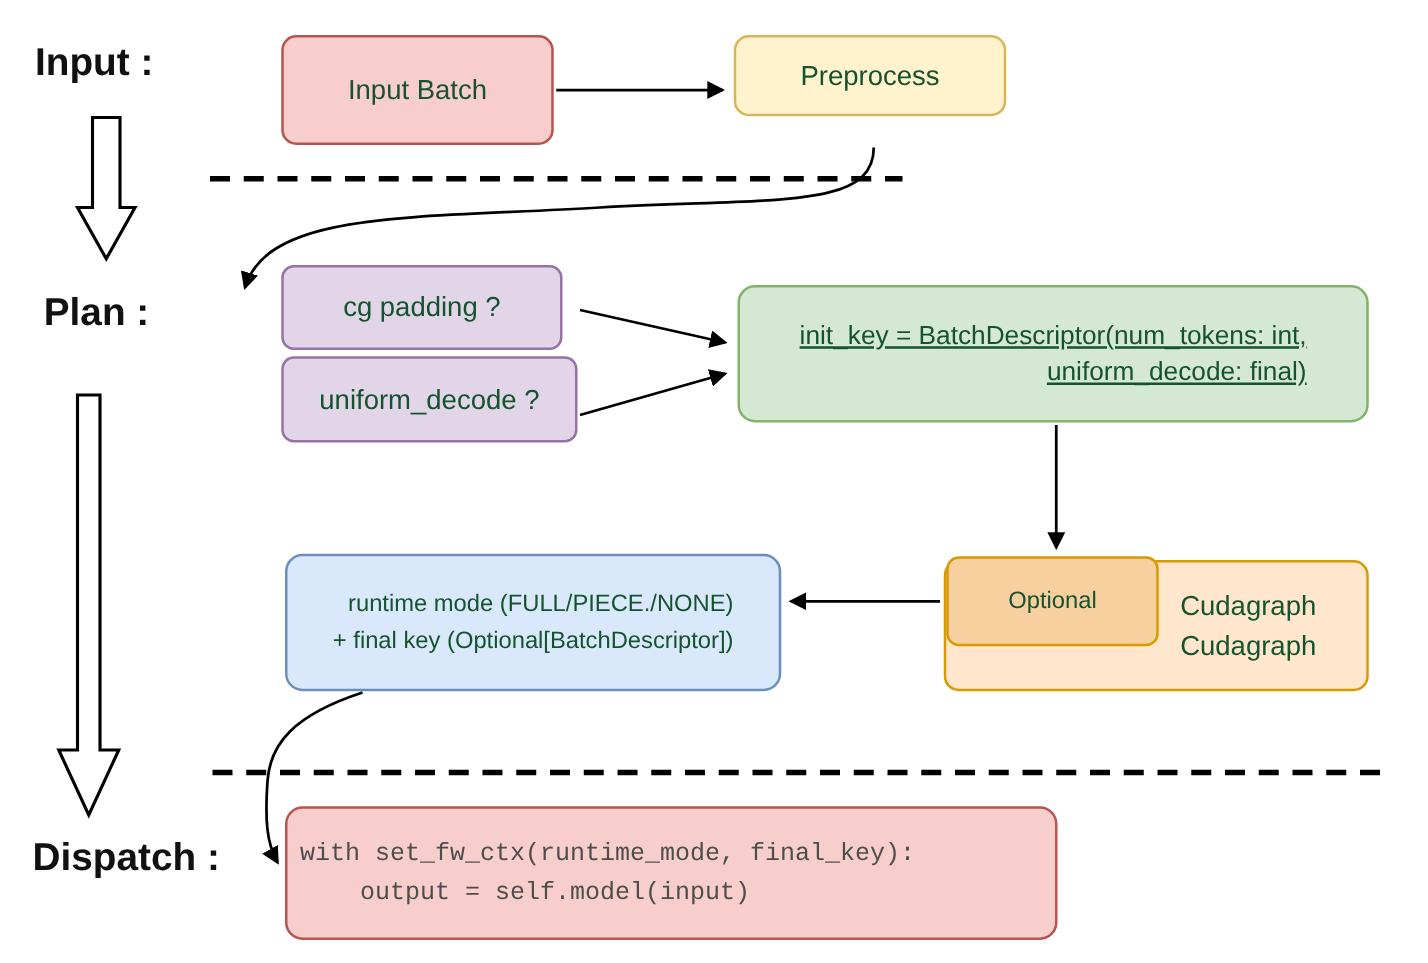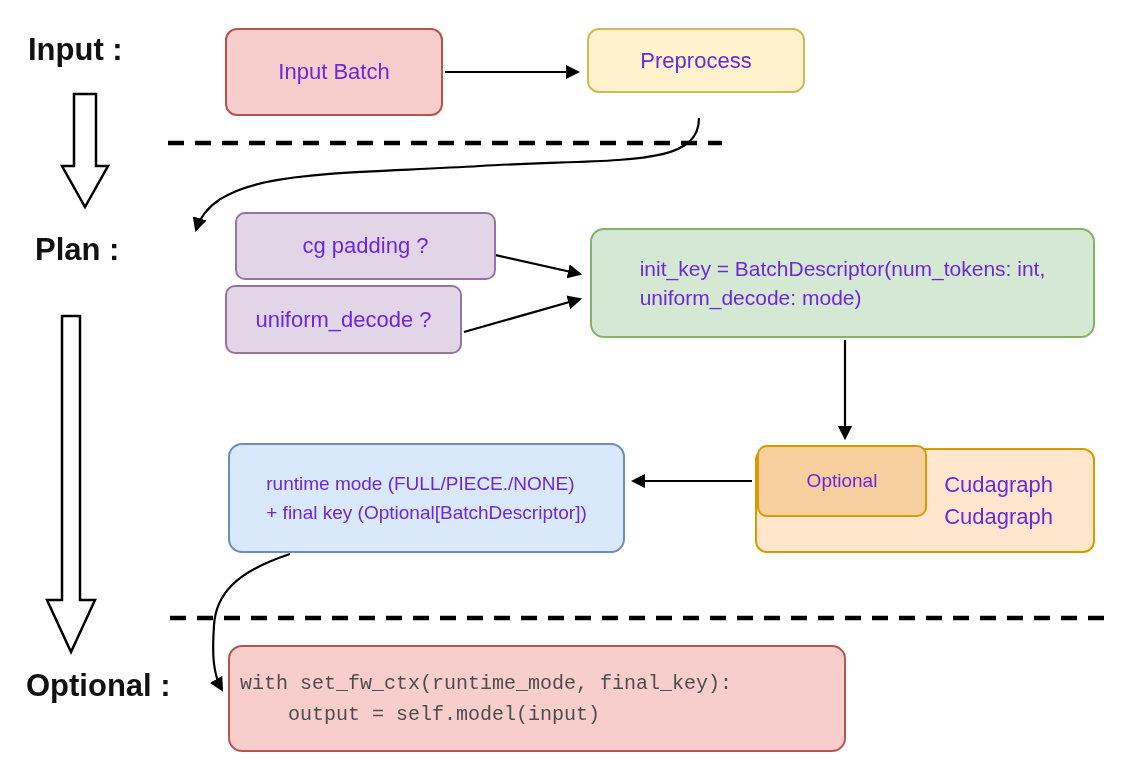--- a/index.html
+++ b/index.html
@@ -27,51 +27,50 @@
     font-size: 31px;
     font-weight: bold;
     color: #111111;
     white-space: nowrap;
   }
   .node {
     position: absolute;
     display: flex;
     align-items: center;
     justify-content: center;
-    text-align: left;
+    text-align: right;
     box-sizing: border-box;
-    color: #6d28d9;
+    color: #14532d;
   }
   .node .lines span { display: block; }
 
   .box-input-batch {
     left: 225px; top: 28px; width: 218px; height: 88px;
     background: #f8cecc; border: 2px solid #b85450; border-radius: 12px;
     font-size: 22px;
   }
   .box-preprocess {
     left: 587px; top: 28px; width: 218px; height: 65px;
     background: #fff2cc; border: 2px solid #d6b656; border-radius: 12px;
     font-size: 22px;
   }
   .box-cg-padding {
-    left: 225px; top: 212px; width: 261px; height: 68px;
+    left: 225px; top: 212px; width: 225px; height: 68px;
     background: #e1d5e7; border: 2px solid #9673a6; border-radius: 10px;
     font-size: 22px;
-    margin-left: 10px;
   }
   .box-uniform-decode {
     left: 225px; top: 285px; width: 237px; height: 69px;
     background: #e1d5e7; border: 2px solid #9673a6; border-radius: 10px;
     font-size: 22px;
   }
   .box-init-key {
     left: 590px; top: 228px; width: 505px; height: 110px;
     background: #d5e8d4; border: 2px solid #82b366; border-radius: 14px;
-    font-size: 21px; line-height: 1.4;
+    font-size: 21px; line-height: 1.4; text-decoration: underline;
   }
   .box-cudagraph {
     left: 755px; top: 448px; width: 340px; height: 105px;
     background: #ffe6cc; border: 2px solid #d79b00; border-radius: 12px;
     justify-content: flex-end;
     font-size: 22px; line-height: 1.45;
     padding-right: 40px;
   }
   .box-dispatch {
     left: 757px; top: 445px; width: 170px; height: 72px;
@@ -115,42 +114,42 @@
     <path d="M 699 118 C 699 168, 620 158, 480 166 C 330 175, 215 168, 196 230" stroke="#000" stroke-width="2.2" fill="none" marker-end="url(#arrowhead)"></path>
     <path d="M 464 248 L 580 274" stroke="#000" stroke-width="2.2" fill="none" marker-end="url(#arrowhead)"></path>
     <path d="M 464 332 L 580 299" stroke="#000" stroke-width="2.2" fill="none" marker-end="url(#arrowhead)"></path>
     <path d="M 845 340 L 845 438" stroke="#000" stroke-width="2.2" fill="none" marker-end="url(#arrowhead)"></path>
     <path d="M 752 481 L 633 481" stroke="#000" stroke-width="2.2" fill="none" marker-end="url(#arrowhead)"></path>
     <path d="M 290 554 C 235 572, 216 595, 214 625 C 212 655, 213 674, 222 690" stroke="#000" stroke-width="2.2" fill="none" marker-end="url(#arrowhead)"></path>
   </svg>
 
   <div class="stage-label" style="left:28px; top:32px;">Input :</div>
   <div class="stage-label" style="left:35px; top:232px;">Plan :</div>
-  <div class="stage-label" style="left:26px; top:668px;">Optional :</div>
+  <div class="stage-label" style="left:26px; top:668px;">Dispatch :</div>
 
   <div class="node box-input-batch">
     <span>Input Batch</span>
   </div>
 
   <div class="node box-preprocess">
     <span>Preprocess</span>
   </div>
 
   <div class="node box-cg-padding">
     <span>cg padding ?</span>
   </div>
 
   <div class="node box-uniform-decode">
     <span>uniform_decode ?</span>
   </div>
 
   <div class="node box-init-key">
     <div class="lines">
       <span>init_key = BatchDescriptor(num_tokens: int,</span>
-      <span>uniform_decode: mode)</span>
+      <span>uniform_decode: final)</span>
     </div>
   </div>
 
   <div class="node box-cudagraph">
     <div class="lines">
       <span>Cudagraph</span>
       <span>Cudagraph</span>
     </div>
   </div>
 

